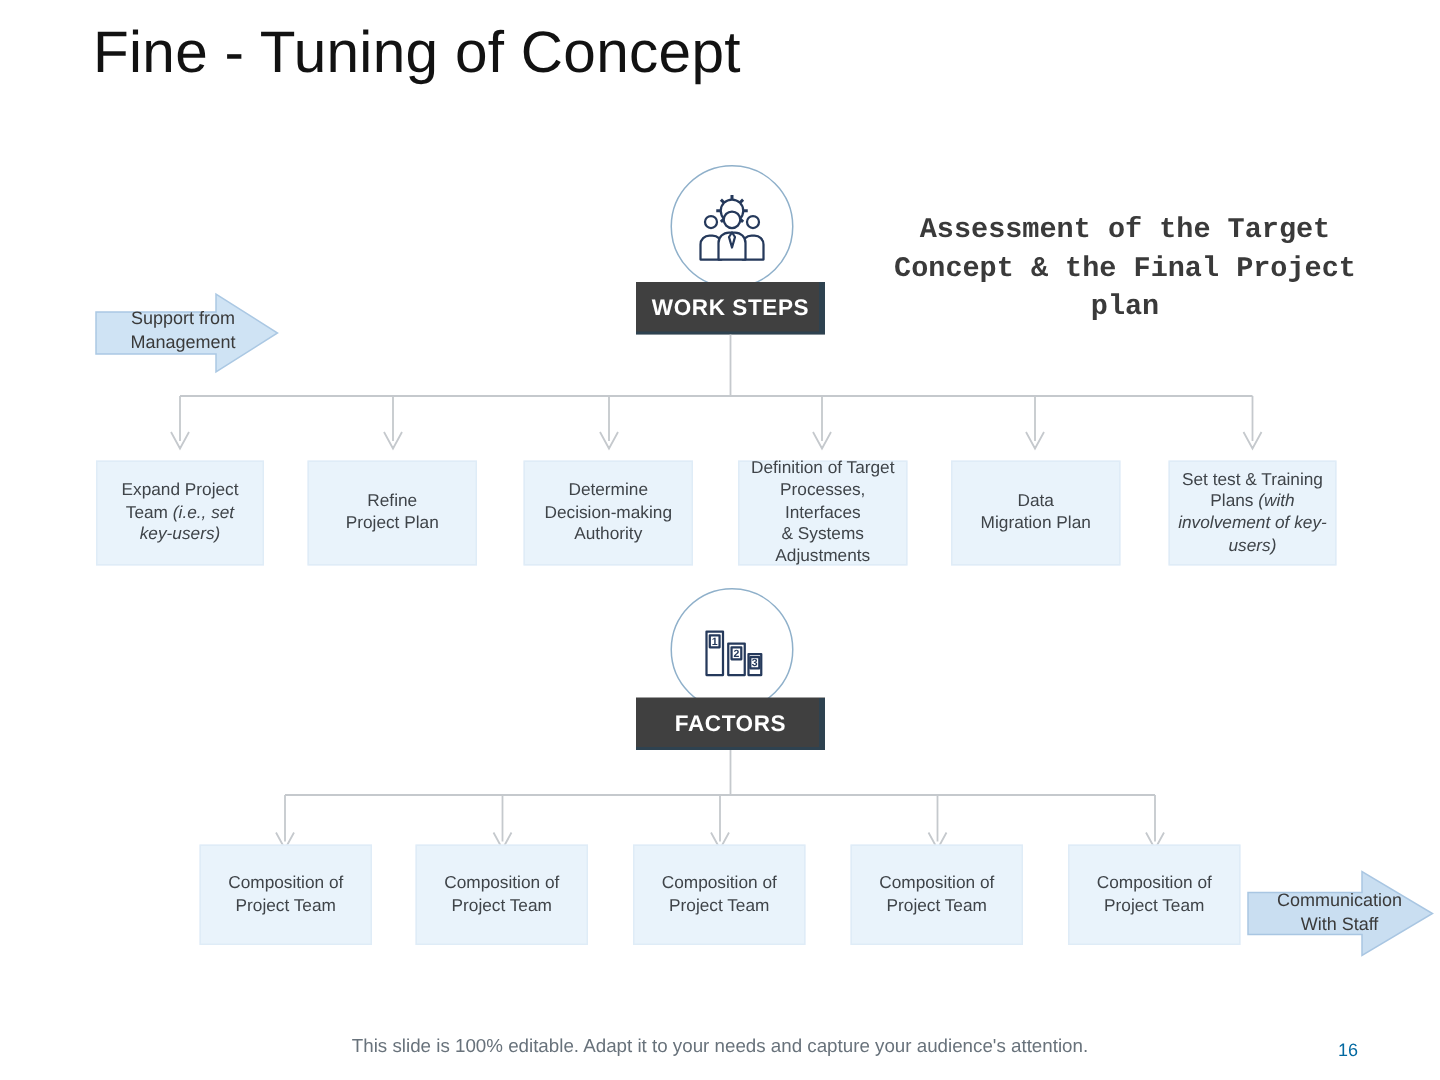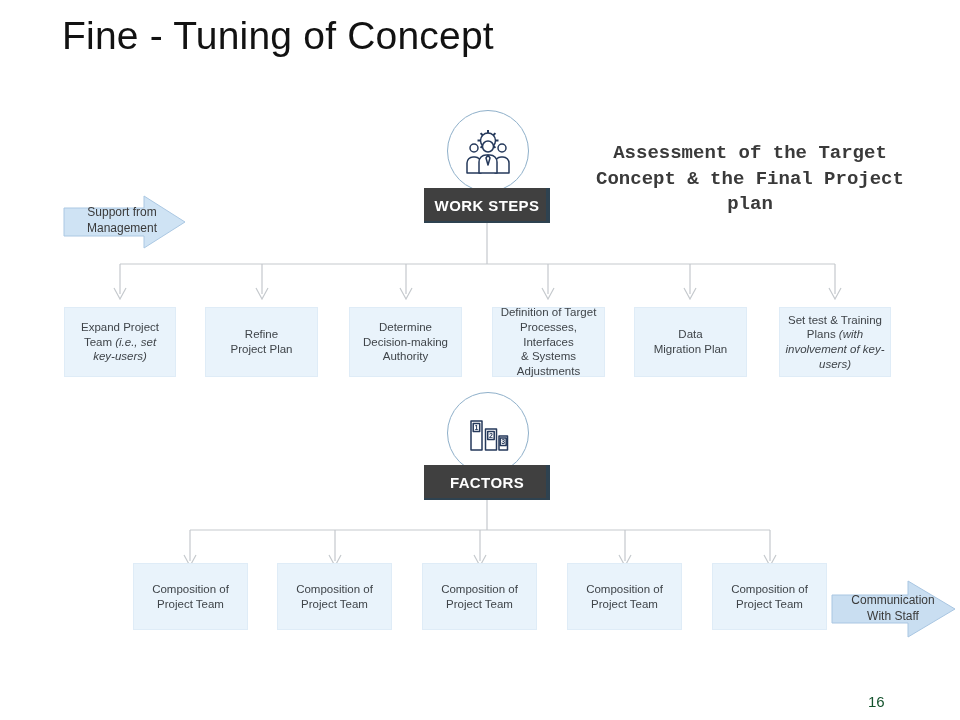--- a/index.html
+++ b/index.html
@@ -21,21 +21,21 @@
            color:#3a3a3a;line-height:1.35;white-space:pre-line;font-family:Liberation Mono, monospace;}
   .box{background:#e9f3fb;border:1px solid #dfecf7;color:#3f4449;font-size:11.5px;line-height:1.28;
        display:flex;align-items:center;justify-content:center;text-align:center;white-space:pre-line;
        box-sizing:border-box;padding:2px 3px;}
   .row1{top:307px;height:70px;}
   .row2{top:552px;height:67px;margin-top:11px;}
   .it{font-style:italic;}
   .arrow-label{color:#3a3a3a;font-size:12px;line-height:1.3;text-align:center;white-space:pre-line;
                display:flex;align-items:center;justify-content:center;}
   .footer{left:0;top:690px;width:960px;text-align:center;font-size:12.5px;color:#68727b;}
-  .pagenum{left:868px;top:693px;font-size:15px;color:#14532d;}
+  .pagenum{left:892px;top:693px;font-size:12px;color:#0369a1;}
   svg{display:block;}
   .connector{stroke:#c5c9cd;stroke-width:1.2;fill:none;}
   .icon-stroke{stroke:#25395b;stroke-width:1.5;stroke-linejoin:round;}
 </style>
 </head>
 <body>
 
 <div class="slide">
 
   <div class="abs title">Fine - Tuning of Concept</div>
@@ -161,15 +161,16 @@
     <div>Composition of
 Project Team</div>
   </div>
 
   <svg class="abs" style="left:831px;top:578px" width="128" height="62" viewBox="0 0 128 62">
     <polygon points="1,17 77,17 77,3 124,31 77,59 77,45 1,45" fill="#c9def1" stroke="#a9c6e2" stroke-width="1"></polygon>
   </svg>
   <div class="abs arrow-label" style="left:838px;top:590px;width:110px;height:38px">Communication
 With Staff</div>
 
+  <div class="abs footer">This slide is 100% editable. Adapt it to your needs and capture your audience's attention.</div>
   <div class="abs pagenum">16</div>
 
 </div>
 
 </body></html>

